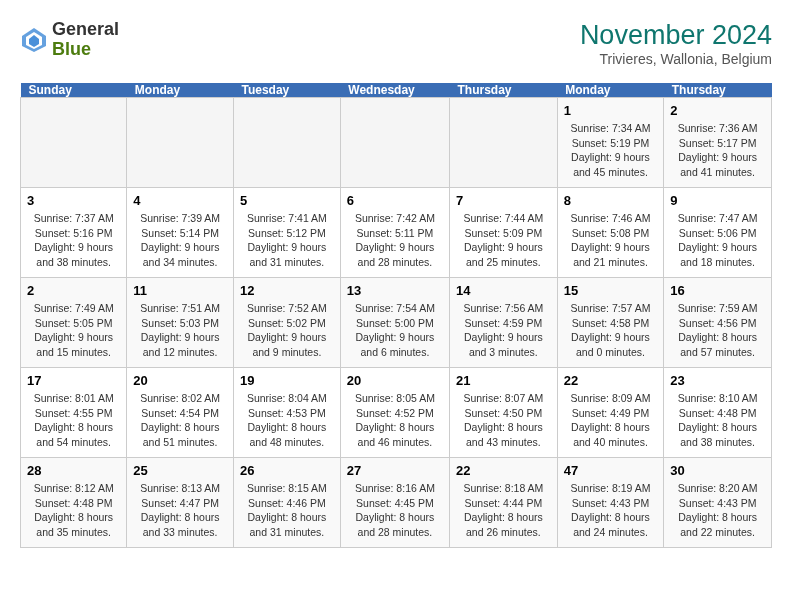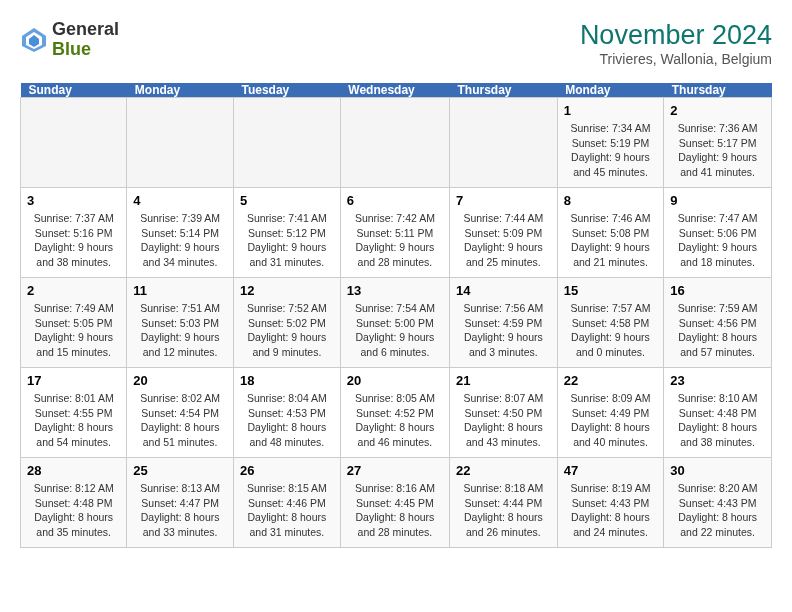--- a/index.html
+++ b/index.html
@@ -204,21 +204,21 @@
       <tr>
         <td>
           <span class="day-num">17</span>
           <div class="day-info">Sunrise: 8:01 AM<br>Sunset: 4:55 PM<br>Daylight: 8 hours and 54 minutes.</div>
         </td>
         <td>
           <span class="day-num">20</span>
           <div class="day-info">Sunrise: 8:02 AM<br>Sunset: 4:54 PM<br>Daylight: 8 hours and 51 minutes.</div>
         </td>
         <td>
-          <span class="day-num">18</span>
+          <span class="day-num">19</span>
           <div class="day-info">Sunrise: 8:04 AM<br>Sunset: 4:53 PM<br>Daylight: 8 hours and 48 minutes.</div>
         </td>
         <td>
           <span class="day-num">20</span>
           <div class="day-info">Sunrise: 8:05 AM<br>Sunset: 4:52 PM<br>Daylight: 8 hours and 46 minutes.</div>
         </td>
         <td>
           <span class="day-num">21</span>
           <div class="day-info">Sunrise: 8:07 AM<br>Sunset: 4:50 PM<br>Daylight: 8 hours and 43 minutes.</div>
         </td>

